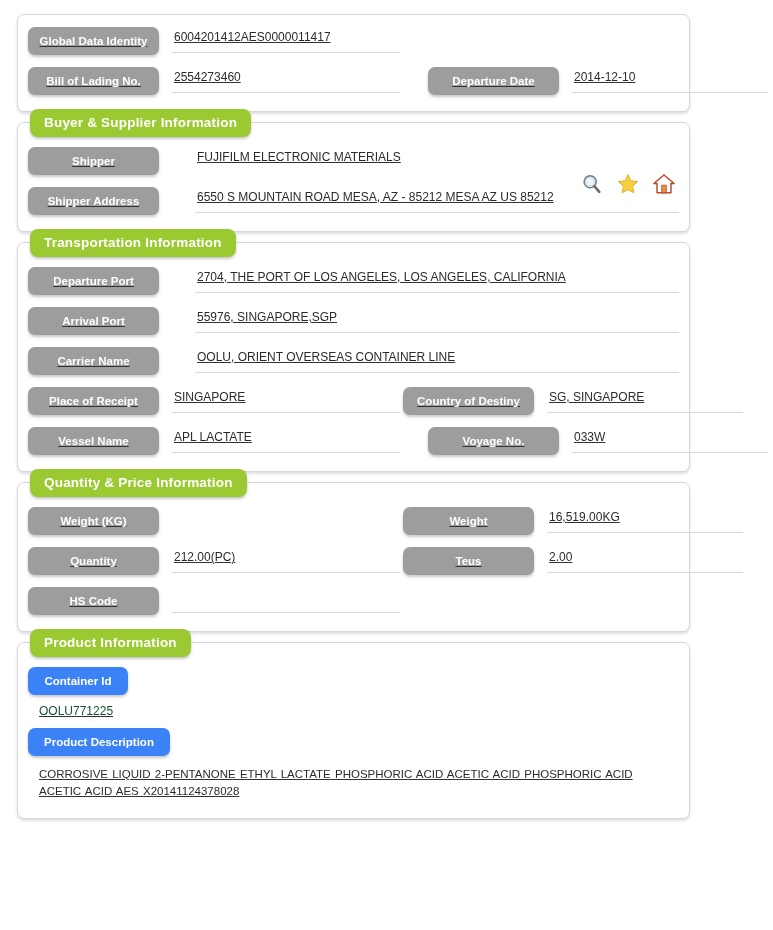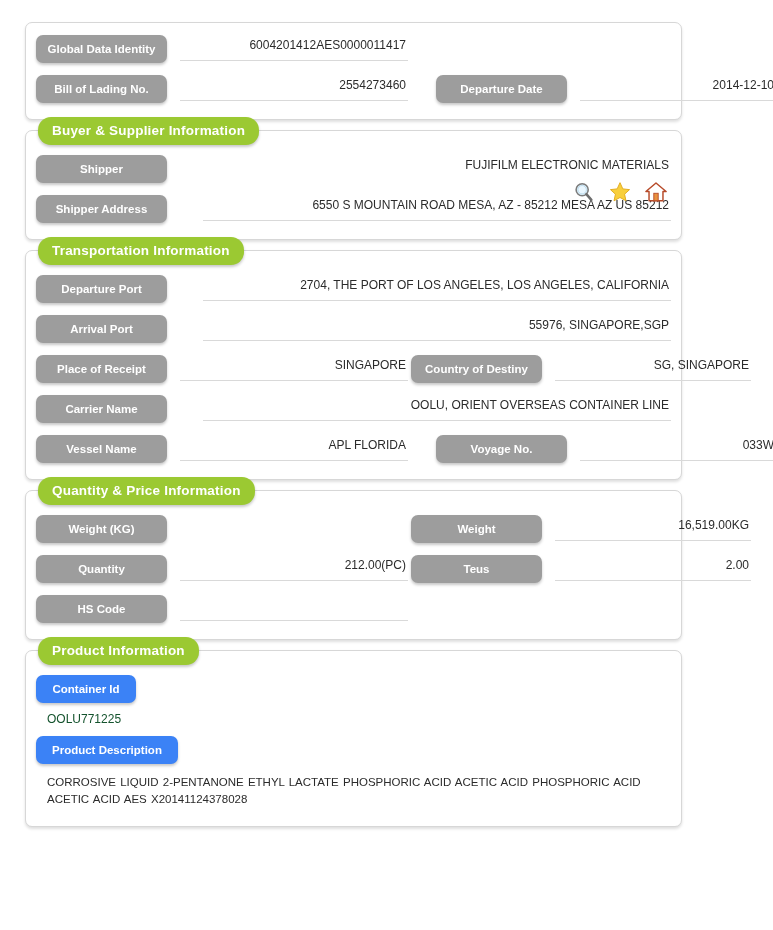--- a/index.html
+++ b/index.html
@@ -12,21 +12,22 @@
     height: 930px;
     background: #ffffff;
     font-family: "Liberation Sans", sans-serif;
     font-size: 12px;
     color: #333;
     overflow: hidden;
   }
   .page {
     width: 707px;
     box-sizing: border-box;
-    padding: 16px;
+    padding: 8px;
+    text-decoration: underline;
   }
 
   
   .panel {
     position: relative;
     margin: 0 9px 10px 9px;
     background: #ffffff;
     border: 1px solid #d7d7d7;
     border-radius: 7px;
     box-shadow: 0 2px 3px rgba(0,0,0,0.13);
@@ -36,21 +37,21 @@
 
   
   .panel-head {
     position: absolute;
     top: -14px;
     left: 12px;
     height: 28px;
     line-height: 28px;
     padding: 0 14px;
     background: #9bc932;
-    border-radius: 13px;
+    border-radius: 8px;
     color: #ffffff;
     font-size: 13.5px;
     font-weight: bold;
     letter-spacing: .2px;
     white-space: nowrap;
     box-shadow: 0 2px 3px rgba(0,0,0,0.22);
     z-index: 3;
   }
 
   .panel-body {
@@ -97,21 +98,20 @@
     flex: 1 1 auto;
     min-height: 26px;
     margin-left: 13px;
     padding: 3px 2px 4px 2px;
     border-bottom: 1px solid #d9d9d9;
     font-size: 12px;
     color: #2b2b2b;
     white-space: nowrap;
     overflow: hidden;
     box-sizing: border-box;
-    text-align: right;
   }
   .field.col-left .val  { max-width: 228px; }
   .field.col-right .val { max-width: 240px; }
   .field.full .val      { max-width: 515px; margin-left: 36px; }
 
   
   .icon-strip {
     position: absolute;
     right: 14px;
     top: 50px;
@@ -238,41 +238,41 @@
       </div>
 
       <div class="row">
         <div class="field full">
           <div class="lbl">Arrival Port</div>
           <div class="val">55976, SINGAPORE,SGP</div>
         </div>
       </div>
 
       <div class="row">
+        <div class="field full">
+          <div class="lbl">Carrier Name</div>
+          <div class="val">OOLU, ORIENT OVERSEAS CONTAINER LINE</div>
+        </div>
+      </div>
+
+      <div class="row">
         <div class="field col-left">
           <div class="lbl">Place of Receipt</div>
           <div class="val">SINGAPORE</div>
         </div>
         <div class="field col-right">
           <div class="lbl">Country of Destiny</div>
           <div class="val">SG, SINGAPORE</div>
         </div>
       </div>
 
       <div class="row">
-        <div class="field full">
-          <div class="lbl">Carrier Name</div>
-          <div class="val">OOLU, ORIENT OVERSEAS CONTAINER LINE</div>
-        </div>
-      </div>
-
-      <div class="row">
         <div class="field col-left">
           <div class="lbl">Vessel Name</div>
-          <div class="val">APL FLORIDA</div>
+          <div class="val">APL LACTATE</div>
         </div>
         <div class="field col-right">
           <div class="lbl">Voyage No.</div>
           <div class="val">033W</div>
         </div>
       </div>
 
     </div>
   </div>
 

